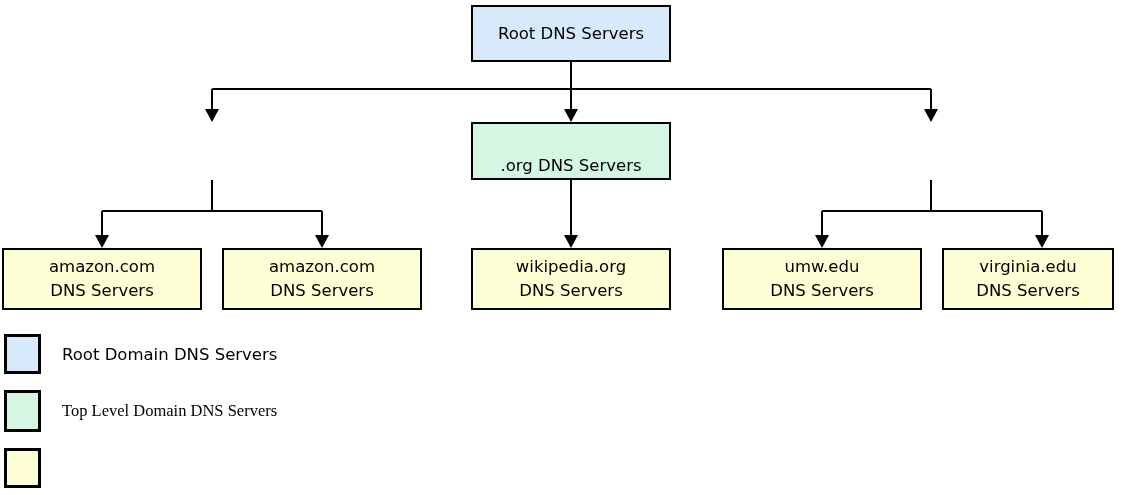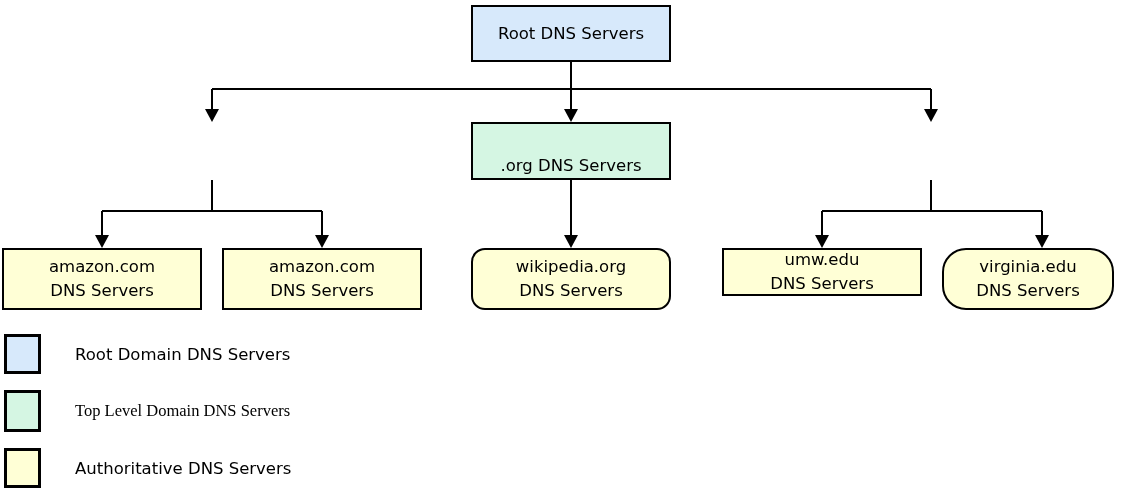--- a/index.html
+++ b/index.html
@@ -38,43 +38,43 @@
   .node.root { background: var(--root_fill, #d7e9fb); }
   .node.tld  { background: var(--tld_fill,  #d5f6e3); }
   .node.auth { background: var(--auth_fill, #ffffd6); }
 
   .n-root      { left: 471px; top: 5px;   width: 200px; height: 57px; }
   .n-com       { left: 113px; top: 122px; width: 198px; height: 58px; }
   .n-org       { left: 471px; top: 122px; width: 200px; height: 58px; justify-content: flex-end; }
   .n-edu       { left: 832px; top: 122px; width: 198px; height: 58px; }
   .n-google    { left: 2px;   top: 248px; width: 200px; height: 62px; }
   .n-amazon    { left: 222px; top: 248px; width: 200px; height: 62px; }
-  .n-wikipedia { left: 471px; top: 248px; width: 200px; height: 62px; border-radius: 14px; }
-  .n-umw       { left: 722px; top: 248px; width: 200px; height: 48px; }
-  .n-virginia  { left: 942px; top: 248px; width: 172px; height: 62px; border-radius: 24px; }
+  .n-wikipedia { left: 471px; top: 248px; width: 200px; height: 62px; }
+  .n-umw       { left: 722px; top: 248px; width: 200px; height: 62px; }
+  .n-virginia  { left: 942px; top: 248px; width: 172px; height: 62px; }
 
   .legend-item {
     position: absolute;
     display: flex;
     align-items: center;
   }
   .li-1 { left: 4px; top: 334px; height: 40px; }
   .li-2 { left: 4px; top: 390px; height: 42px; font-family: Liberation Serif, serif; }
   .li-3 { left: 4px; top: 448px; height: 40px; }
   .swatch {
     box-sizing: border-box;
     width: 37px;
     height: 100%;
     border: 3px solid var(--line_color, #000000);
   }
   .swatch.root { background: var(--root_fill, #d7e9fb); }
   .swatch.tld  { background: var(--tld_fill,  #d5f6e3); }
   .swatch.auth { background: var(--auth_fill, #ffffd6); }
   .legend-label {
-    margin-left: 34px;
+    margin-left: 21px;
     font-size: 16.5px;
     white-space: nowrap;
   }
   line, path { stroke: var(--line_color, #000000); stroke-width: 2; fill: none; }
   polygon { fill: var(--line_color, #000000); stroke: none; }
 </style>
 </head>
 <body>
 
 <div class="canvas">
@@ -140,16 +140,15 @@
   <div class="legend-item li-1">
     <span class="swatch root"></span>
     <span class="legend-label">Root Domain DNS Servers</span>
   </div>
   <div class="legend-item li-2">
     <span class="swatch tld"></span>
     <span class="legend-label">Top Level Domain DNS Servers</span>
   </div>
   <div class="legend-item li-3">
     <span class="swatch auth"></span>
-    <span class="legend-label">Authoritative DNS Servers</span>
   </div>
 
 </div>
 
 </body></html>

